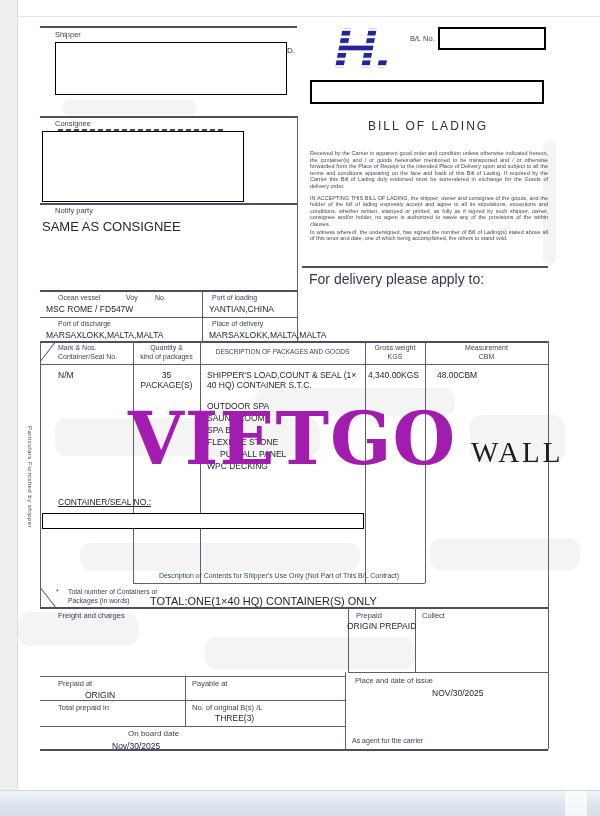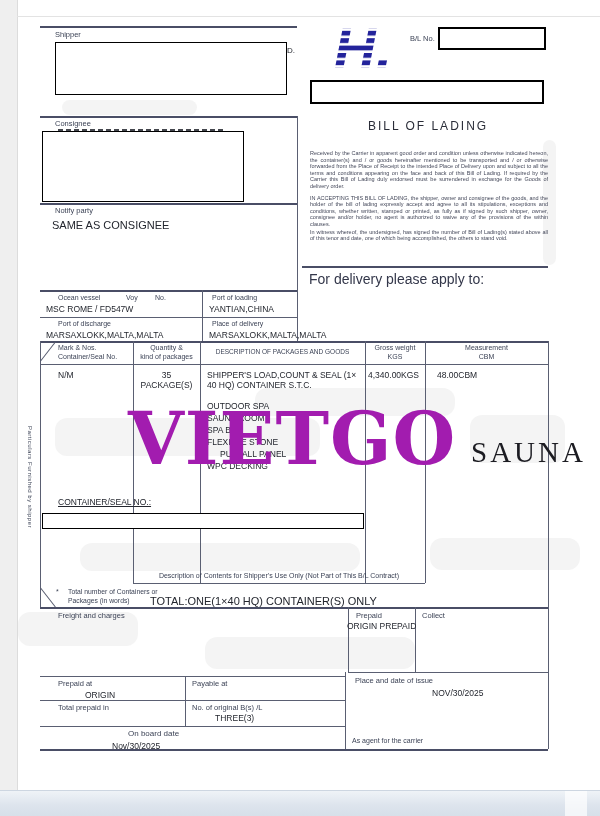--- a/index.html
+++ b/index.html
@@ -59,21 +59,21 @@
 <div class="boxthin" style="left:55px;top:42px;width:230px;height:51px;"></div>
 <div class="val" style="left:287px;top:46px;font-size:8px;">D.</div>
 
 <div class="hl" style="left:40px;top:116px;width:257px;"></div>
 <div class="lbl2" style="left:55px;top:119px;">Consignee</div>
 <div class="peek" style="left:58px;top:129px;width:165px;"></div>
 <div class="boxthin" style="left:42px;top:131px;width:200px;height:69px;"></div>
 
 <div class="hl" style="left:40px;top:203px;width:257px;"></div>
 <div class="lbl2" style="left:55px;top:206px;">Notify party</div>
-<div class="val" style="left:52px;top:219px;font-size:11px;">SAME AS CONSIGNEE</div>
+<div class="val" style="left:42px;top:219px;font-size:13px;">SAME AS CONSIGNEE</div>
 
 <div class="vl" style="left:297px;top:116px;height:227px;"></div>
 
 <div class="hl" style="left:40px;top:290px;width:257px;"></div>
 <div class="lbl" style="left:58px;top:294px;">Ocean vessel</div>
 <div class="lbl" style="left:126px;top:294px;">Voy</div>
 <div class="lbl" style="left:155px;top:294px;">No.</div>
 <div class="val" style="left:46px;top:304px;">MSC ROME / FD547W</div>
 <div class="vl" style="left:202px;top:290px;height:53px;"></div>
 <div class="lbl" style="left:212px;top:294px;">Port of loading</div>
@@ -136,21 +136,21 @@
 <div class="val" style="left:207px;top:401px;">OUTDOOR SPA</div>
 <div class="val" style="left:207px;top:413px;">SAUNA ROOM</div>
 <div class="val" style="left:207px;top:425px;">SPA BED</div>
 <div class="val" style="left:207px;top:437px;">FLEXIBLE STONE</div>
 <div class="val" style="left:220px;top:449px;">PU WALL PANEL</div>
 <div class="val" style="left:207px;top:461px;">WPC DECKING</div>
 <div class="val" style="left:368px;top:370px;">4,340.00KGS</div>
 <div class="val" style="left:437px;top:370px;">48.00CBM</div>
 
 <div class="watermark">VIETGO</div>
-<div class="copystamp">SAUNA</div>
+<div class="copystamp">WALL</div>
 
 <div class="val" style="left:58px;top:497px;text-decoration:underline;">CONTAINER/SEAL NO.:</div>
 <div class="boxthin" style="left:42px;top:513px;width:320px;height:14px;z-index:4;"></div>
 
 <div class="lbl center" style="left:133px;top:572px;width:292px;font-size:7px;">Description of Contents for Shipper's Use Only (Not Part of This B/L Contract)</div>
 <div class="hl1" style="left:133px;top:583px;width:292px;"></div>
 
 <div class="sidelabel">Particulars Furnished by shipper</div>
 
 <div class="lbl" style="left:56px;top:588px;font-size:7px;">*</div>

